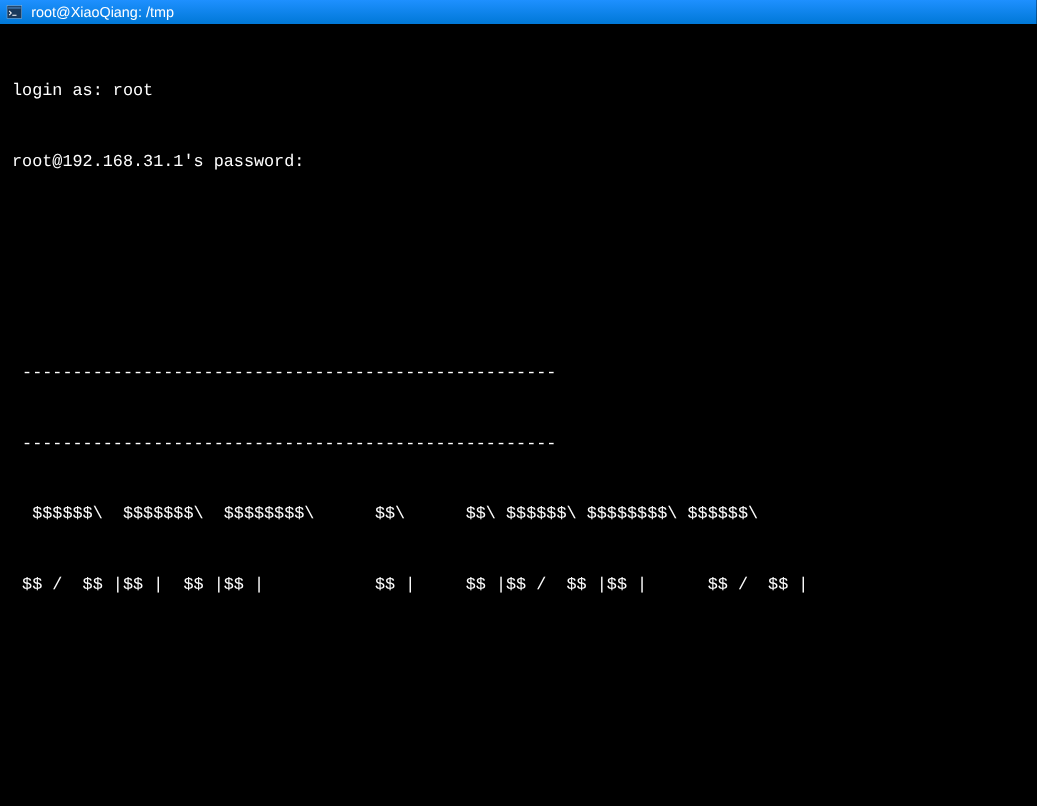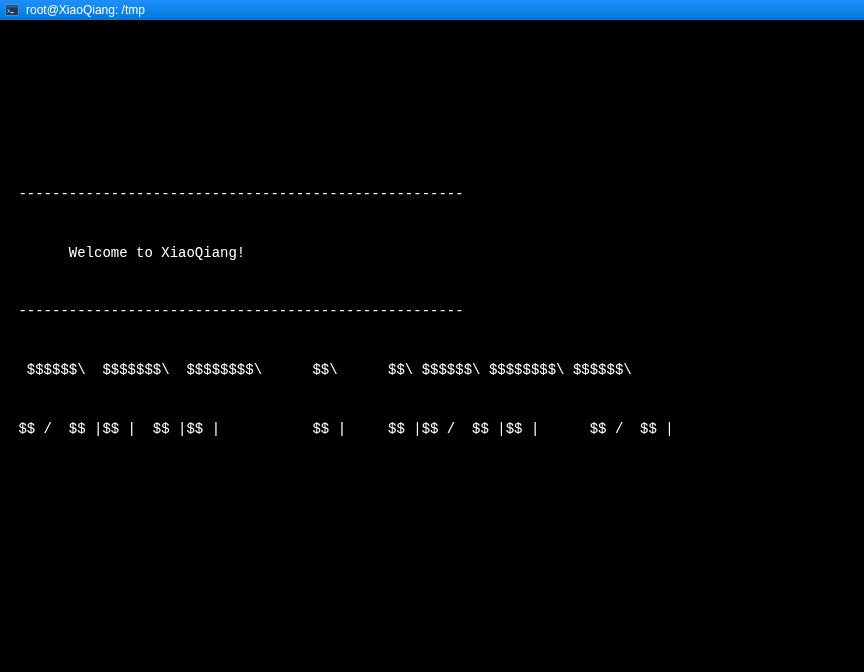--- a/index.html
+++ b/index.html
@@ -62,25 +62,26 @@
       <rect x="1" y="2" width="14" height="12" fill="#1a3a5c" stroke="#8ab4d8" stroke-width="0.5"></rect>
       <rect x="2" y="3" width="12" height="2" fill="#3a6a9c"></rect>
       <path d="M3 7 L5 9 L3 11" stroke="#fff" stroke-width="1" fill="none"></path>
       <line x1="6" y1="11" x2="10" y2="11" stroke="#fff" stroke-width="1"></line>
     </svg>
   </span>
   <span class="titlebar-text">root@XiaoQiang: /tmp</span>
 </div>
 
 <div class="terminal">
+  <div class="terminal-line">login as: root</div>
+  <div class="terminal-line">root@192.168.31.1's password:</div>
   <div class="terminal-line"></div>
   <div class="terminal-line"></div>
   <div class="terminal-line"></div>
   <div class="terminal-line"> -----------------------------------------------------</div>
-  <div class="terminal-line">       Welcome to XiaoQiang!</div>
   <div class="terminal-line"> -----------------------------------------------------</div>
   <div class="terminal-line">  $$$$$$\  $$$$$$$\  $$$$$$$$\      $$\      $$\ $$$$$$\ $$$$$$$$\ $$$$$$\</div>
   <div class="terminal-line"> $$ /  $$ |$$ |  $$ |$$ |           $$ |     $$ |$$ /  $$ |$$ |      $$ /  $$ |</div>
   
   
   
   
   
   <div class="terminal-line"></div>
   <div class="terminal-line"></div>

